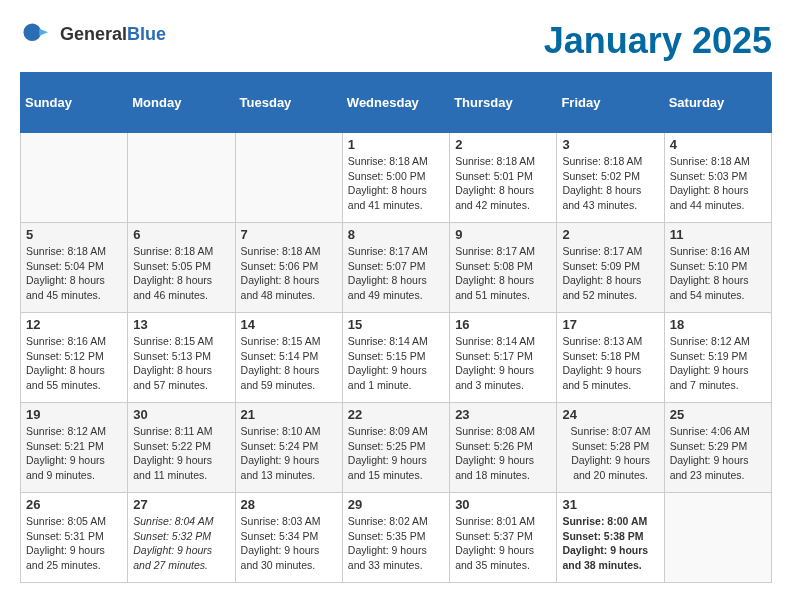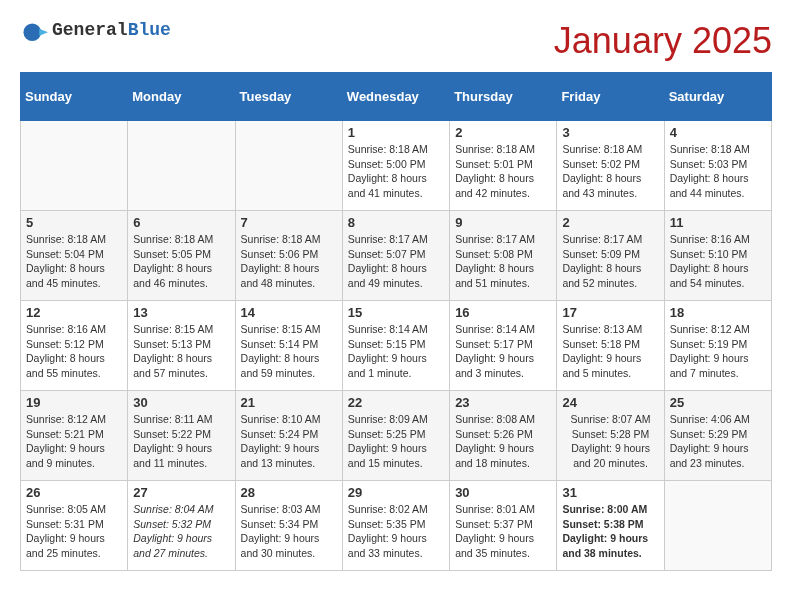--- a/index.html
+++ b/index.html
@@ -11,61 +11,60 @@
       padding: 20px;
     }
     .header-area {
       display: flex;
       justify-content: space-between;
       align-items: flex-start;
       margin-bottom: 10px;
     }
     .logo {
       display: flex;
-      align-items: flex-start;
-      gap: 4px;
-      font-family: Liberation Mono, monospace;
+      align-items: center;
+      gap: 12px;
     }
     .logo-text-general {
       font-size: 18px;
       font-weight: bold;
       color: #333;
     }
     .logo-text-blue {
       font-size: 18px;
       font-weight: bold;
       color: #2a6db5;
     }
     .logo-icon {
       width: 28px;
       height: 28px;
     }
     .title-area {
       text-align: right;
     }
     .month-title {
       font-size: 36px;
-      font-weight: normal;
-      color: #b91c1c;
+      font-weight: bold;
+      color: #0369a1;
     }
     .location-title {
       font-size: 16px;
       color: #555;
     }
     table {
       width: 100%;
       border-collapse: collapse;
       table-layout: fixed;
     }
     thead th {
       background-color: #2a6db5;
       color: #fff;
       font-size: 13px;
       font-weight: bold;
-      padding: 16px 4px;
+      padding: 22px 4px;
       text-align: left;
       border: 1px solid #2a6db5;
     }
     tbody td {
       vertical-align: top;
       border: 1px solid #ccc;
       padding: 4px 5px;
       font-size: 11px;
       color: #333;
       min-height: 80px;

